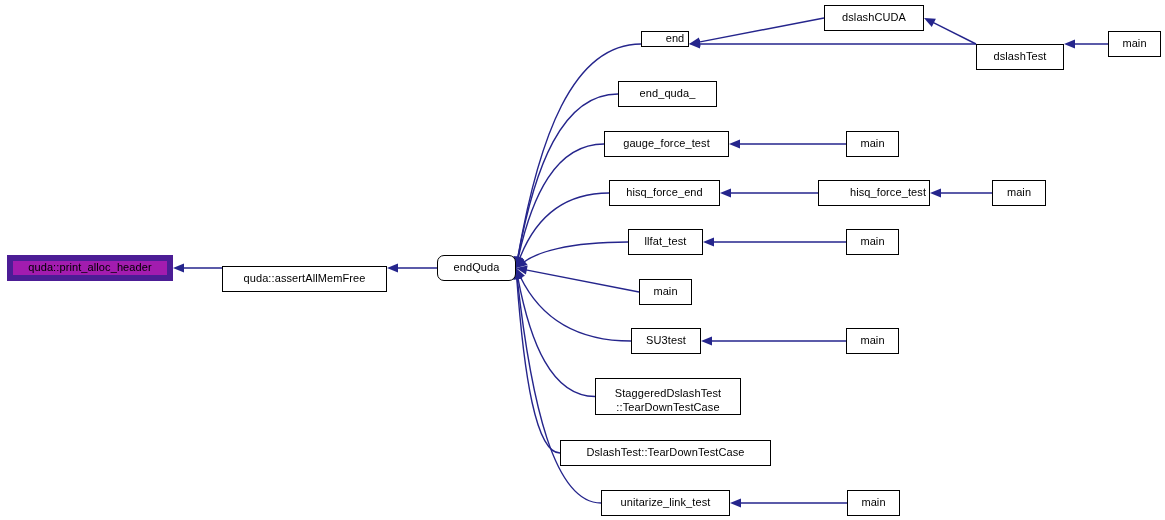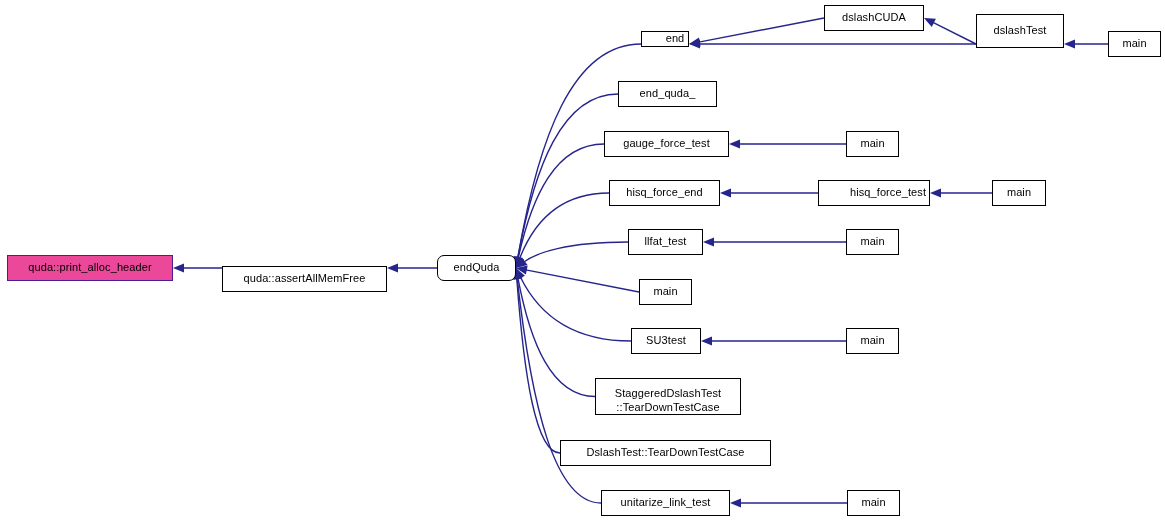--- a/index.html
+++ b/index.html
@@ -36,22 +36,22 @@
     font-size: 11px;
     line-height: 1.22;
     display: flex;
     align-items: center;
     justify-content: center;
     text-align: center;
     white-space: pre;
     letter-spacing: 0.1px;
   }
   .node.highlight {
-    background: #ec4899;
-    border: 1px solid #4c1d95;
+    background: #a21caf;
+    border: 6px solid #4c1d95;
   }
   .node .label {
     display: block;
     width: 100%;
   }
 </style>
 </head>
 <body>
 
 <div id="callgraph">
@@ -110,21 +110,21 @@
       <div class="node" style="left: 604px; top: 131px; width: 125px; height: 26px;"><span class="label">gauge_force_test</span></div>
       <div class="node" style="left: 609px; top: 180px; width: 111px; height: 26px;"><span class="label">hisq_force_end</span></div>
       <div class="node" style="left: 628px; top: 229px; width: 75px; height: 26px; justify-content: flex-end;"><span class="label">llfat_test</span></div>
       <div class="node" style="left: 639px; top: 279px; width: 53px; height: 26px;"><span class="label">main</span></div>
       <div class="node" style="left: 631px; top: 328px; width: 70px; height: 26px;"><span class="label">SU3test</span></div>
       <div class="node" style="left: 595px; top: 378px; width: 146px; height: 37px; align-items: flex-end;"><span class="label">StaggeredDslashTest
 ::TearDownTestCase</span></div>
       <div class="node" style="left: 560px; top: 440px; width: 211px; height: 26px;"><span class="label">DslashTest::TearDownTestCase</span></div>
       <div class="node" style="left: 601px; top: 490px; width: 129px; height: 26px;"><span class="label">unitarize_link_test</span></div>
       <div class="node" style="left: 824px; top: 5px; width: 100px; height: 26px;"><span class="label">dslashCUDA</span></div>
-      <div class="node" style="left: 976px; top: 14px; width: 88px; height: 34px;"><span class="label">dslashTest</span></div>
+      <div class="node" style="left: 976px; top: 44px; width: 88px; height: 26px;"><span class="label">dslashTest</span></div>
       <div class="node" style="left: 1108px; top: 31px; width: 53px; height: 26px;"><span class="label">main</span></div>
       <div class="node" style="left: 846px; top: 131px; width: 53px; height: 26px;"><span class="label">main</span></div>
       <div class="node" style="left: 818px; top: 180px; width: 112px; height: 26px; padding-left: 28px;"><span class="label">hisq_force_test</span></div>
       <div class="node" style="left: 992px; top: 180px; width: 54px; height: 26px;"><span class="label">main</span></div>
       <div class="node" style="left: 846px; top: 229px; width: 53px; height: 26px;"><span class="label">main</span></div>
       <div class="node" style="left: 846px; top: 328px; width: 53px; height: 26px;"><span class="label">main</span></div>
       <div class="node" style="left: 847px; top: 490px; width: 53px; height: 26px;"><span class="label">main</span></div>
     </div>
 </div>
 

